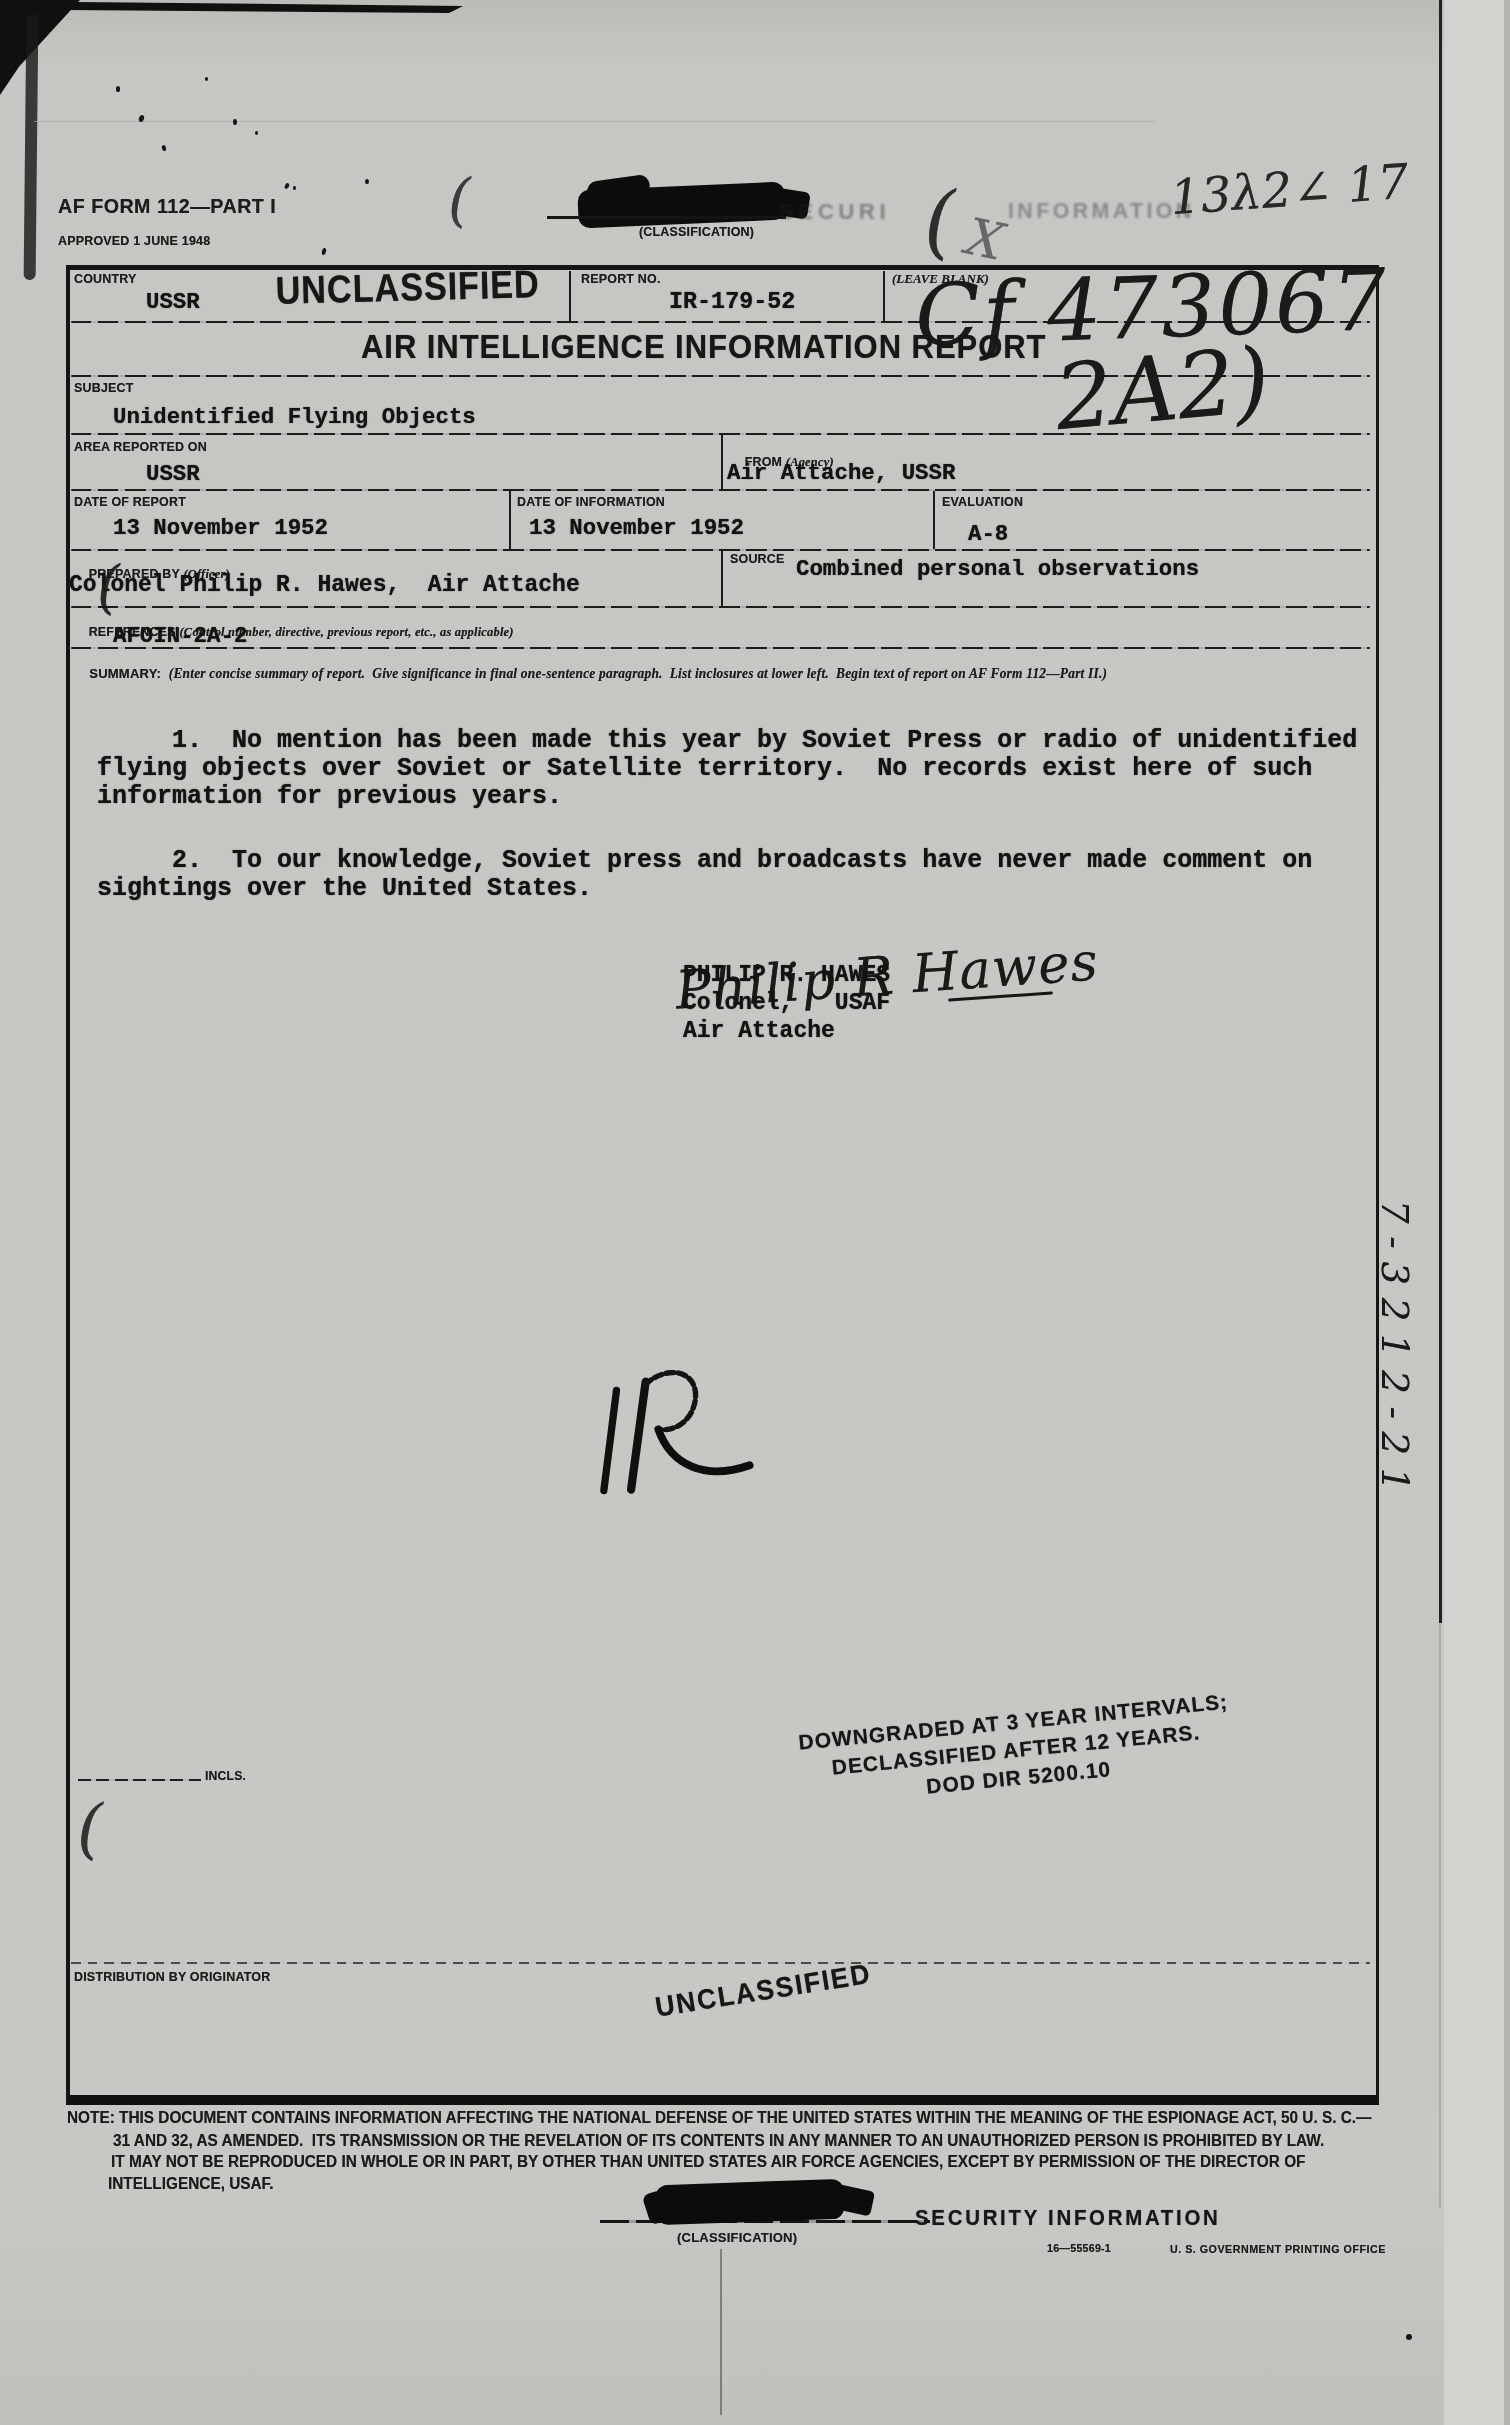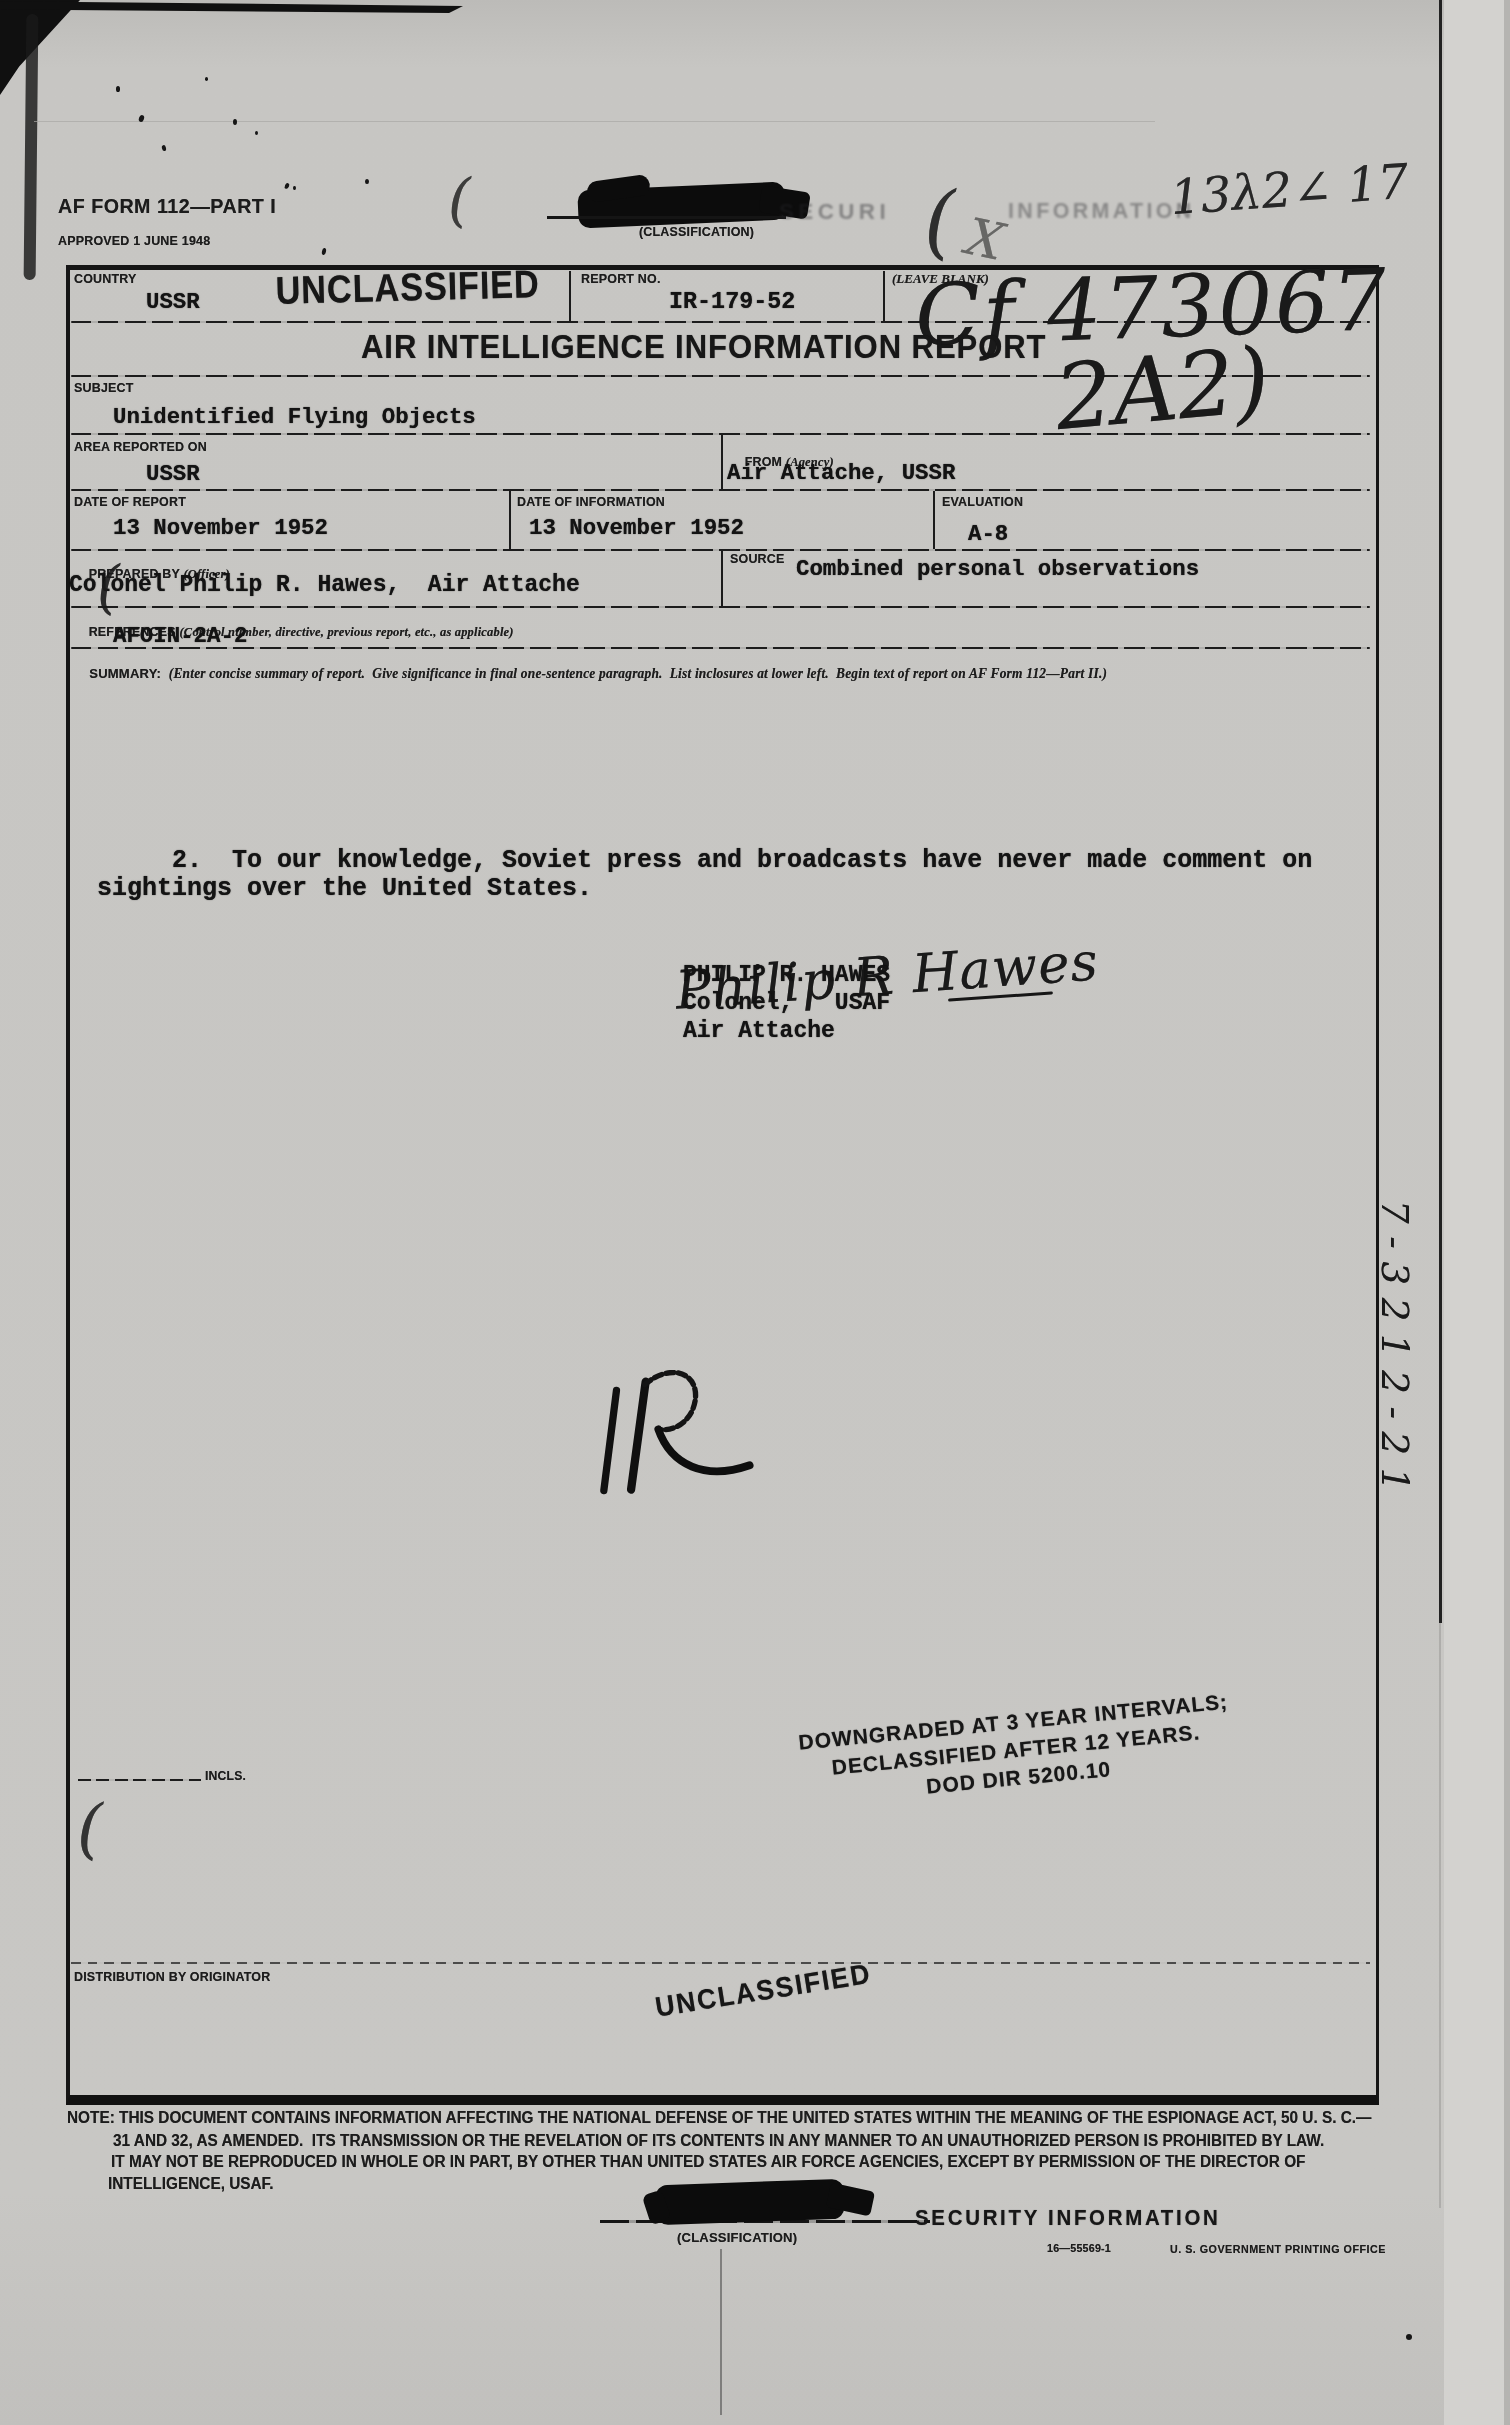--- a/index.html
+++ b/index.html
@@ -129,20 +129,23 @@
 
   <div class="abs lbl" style="left:74px;top:609px;">
     <span>REFERENCES </span><span class="it">(Control number, directive, previous report, etc., as applicable)</span>
   </div>
   <div class="abs typed" style="left:113px;top:623px;font-size:22.4px;">AFOIN-2A-2</div>
 
   <div class="abs lbl" style="left:74px;top:651px;font-size:13.6px;">
     <span>SUMMARY:</span>  <span class="it" style="font-size:14px;">(Enter concise summary of report.  Give significance in final one-sentence paragraph.  List inclosures at lower left.  Begin text of report on AF Form 112—Part II.)</span>
   </div>
 
+  <div class="abs typed" style="left:97px;top:727px;font-size:25px;line-height:28px;">     1.  No mention has been made this year by Soviet Press or radio of unidentified
+flying objects over Soviet or Satellite territory.  No records exist here of such
+information for previous years.</div>
   <div class="abs typed" style="left:97px;top:847px;font-size:25px;line-height:28px;">     2.  To our knowledge, Soviet press and broadcasts have never made comment on
 sightings over the United States.</div>
 
   <div class="abs hand" style="left:675px;top:945px;font-size:53px;transform:rotate(-4deg);letter-spacing:1px;">Philip R Hawes</div>
   <div class="abs" style="left:948px;top:995px;width:105px;height:3.4px;background:#161616;border-radius:1.9px;transform:rotate(-4deg);"></div>
   <div class="abs typed" style="left:683px;top:961px;font-size:23px;line-height:28px;">PHILIP R. HAWES
 Colonel,   USAF
 Air Attache</div>
 
   <div class="abs" style="left:598px;top:1370px;">

